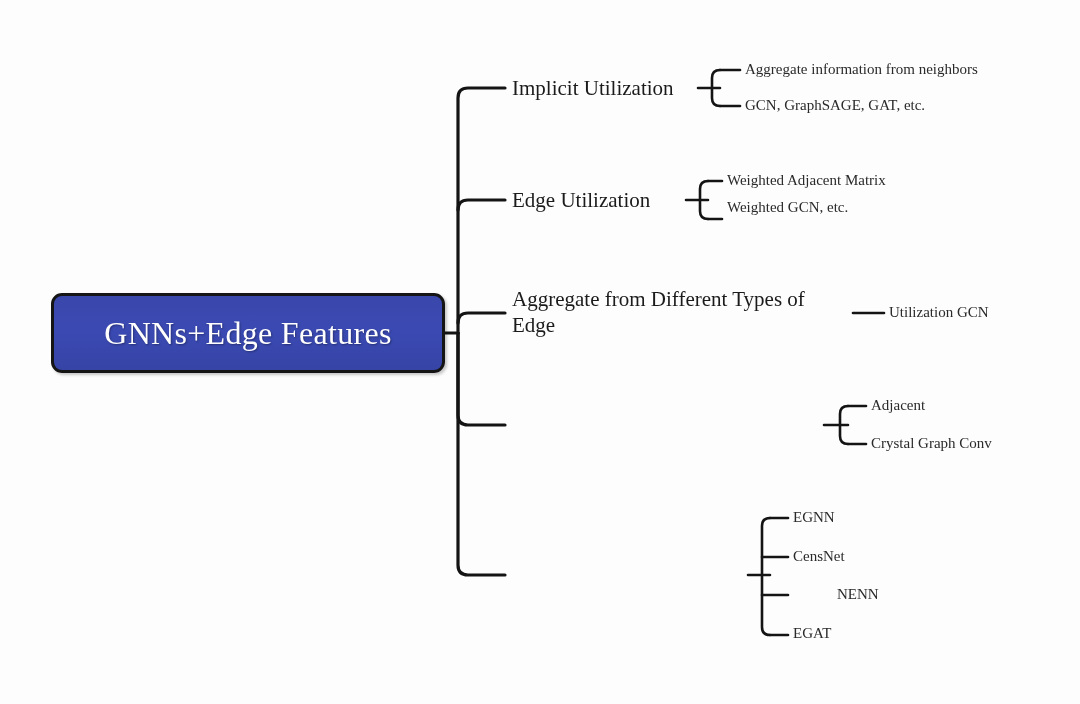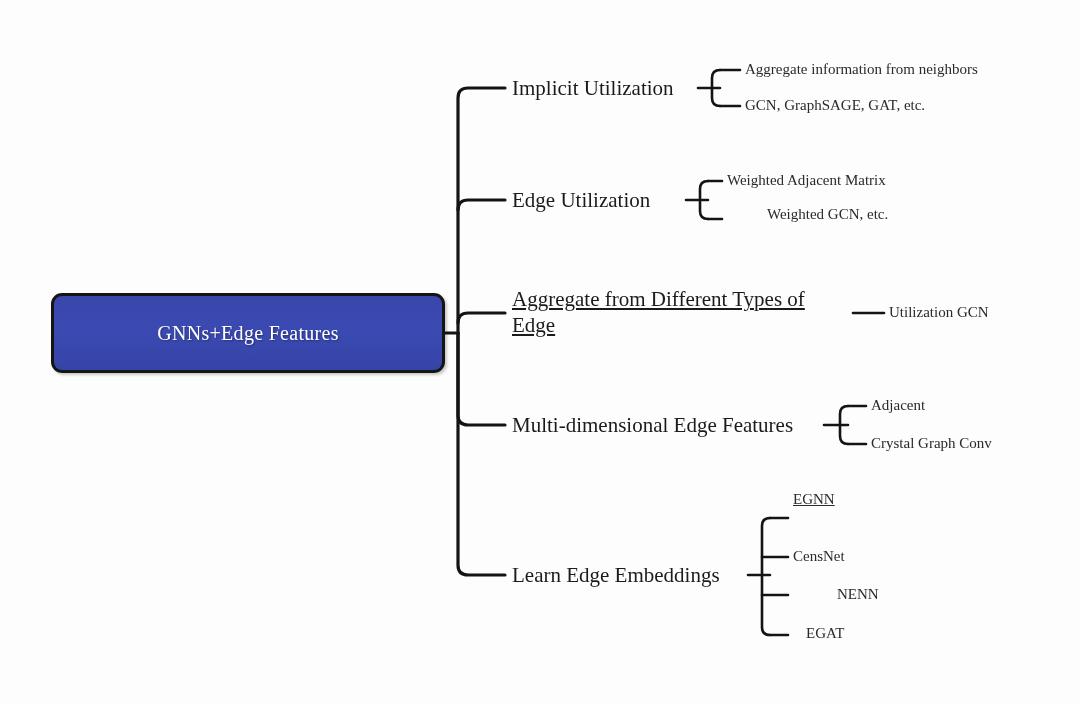--- a/index.html
+++ b/index.html
@@ -27,21 +27,21 @@
     border: 3px solid #151515;
     border-radius: 11px;
     background: linear-gradient(180deg, #3a47ab 0%, #3b4ab3 45%, #3644a6 100%);
     display: flex;
     align-items: center;
     justify-content: center;
     box-shadow: 2px 2px 3px rgba(0,0,0,0.22);
   }
   #root-label {
     color: #ffffff;
-    font-size: 20px;
+    font-size: 32px;
     letter-spacing: 0.3px;
     text-shadow: 1px 1px 2px rgba(0,0,0,0.35);
     white-space: nowrap;
   }
 
   
   #links {
     position: absolute;
     left: 0;
     top: 0;
@@ -114,35 +114,33 @@
   </svg>
 
   <div id="root-node">
     <span id="root-label">GNNs+Edge Features</span>
   </div>
 
   <div class="topic-label" style="left:512px; top:76px;">Implicit Utilization</div>
 
   <div class="topic-label" style="left:512px; top:188px;">Edge Utilization</div>
 
-  <div class="topic-label" style="left:512px; top:287px; width:340px;text-decoration:underline;">Aggregate from Different Types of Edge</div>
+  <div class="topic-label" style="left:512px; top:287px; width:340px;">Aggregate from Different Types of Edge</div>
 
-  <div class="topic-label" style="left:512px; top:413px;">Multi-dimensional Edge Features</div>
 
-  <div class="topic-label" style="left:512px; top:563px;">Learn Edge Embeddings</div>
 
   <div class="leaf-label" style="left:745px; top:61px;">Aggregate information from neighbors</div>
   <div class="leaf-label" style="left:745px; top:97px;">GCN, GraphSAGE, GAT, etc.</div>
 
   <div class="leaf-label" style="left:727px; top:172px;">Weighted Adjacent Matrix</div>
-  <div class="leaf-label" style="left:727px; top:206px;margin-left:40px;">Weighted GCN, etc.</div>
+  <div class="leaf-label" style="left:727px; top:199px;">Weighted GCN, etc.</div>
 
   <div class="leaf-label" style="left:889px; top:304px;">Utilization GCN</div>
 
   <div class="leaf-label" style="left:871px; top:397px;">Adjacent</div>
   <div class="leaf-label" style="left:871px; top:435px;">Crystal Graph Conv</div>
 
-  <div class="leaf-label" style="left:793px; top:491px;text-decoration:underline;">EGNN</div>
+  <div class="leaf-label" style="left:793px; top:509px;">EGNN</div>
   <div class="leaf-label" style="left:793px; top:548px;">CensNet</div>
   <div class="leaf-label" style="left:793px; top:586px;margin-left:44px;">NENN</div>
-  <div class="leaf-label" style="left:793px; top:625px;margin-left:13px;">EGAT</div>
+  <div class="leaf-label" style="left:793px; top:625px;">EGAT</div>
 
 </div>
 
 </body></html>

